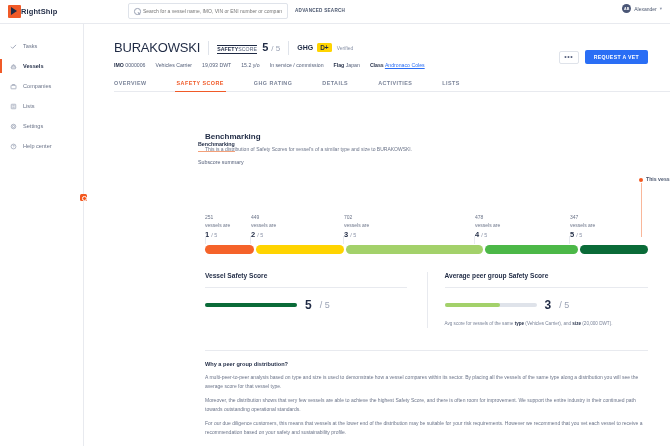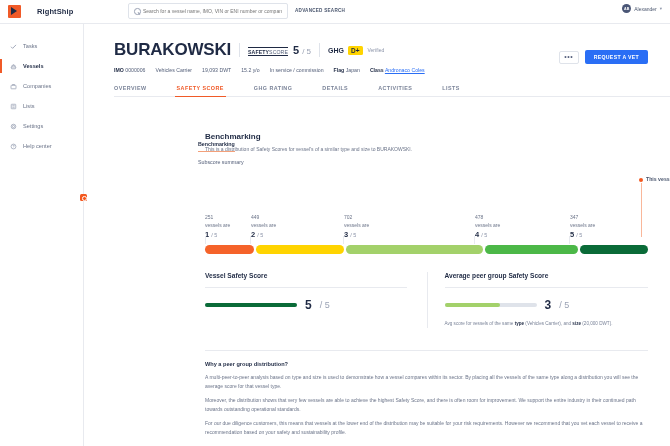--- a/index.html
+++ b/index.html
@@ -11,21 +11,21 @@
     overflow: hidden;
   }
   .app { position: relative; width: 670px; height: 446px; background:#fff; }
 
   
   .topbar {
     height: 24px; display: flex; align-items: center;
     border-bottom: 1px solid #e8eaef; background: #fff;
     padding: 0 8px; position: relative;
   }
-  .brand { display: flex; align-items: center; gap: 16px; width: 120px; }
+  .brand { display: flex; align-items: center; gap: 0; width: 120px; }
   .logo-mark {
     width: 13px; height: 13px; background:#f05a28;
     position: relative; border-radius:1px; overflow:hidden;
   }
   .logo-mark:after {
     content:""; position:absolute; left:3px; top:2px;
     border-left: 6px solid #1f2a44;
     border-top: 4.5px solid transparent;
     border-bottom: 4.5px solid transparent;
   }
@@ -85,21 +85,21 @@
   }
   .sidebar-handle:after{
     content:""; position:absolute; left:2.2px; top:2.2px; width:2.6px; height:2.6px;
     border:0.7px solid #fff; border-radius:50%;
   }
 
   
   .main { position:absolute; left:84px; top:24px; right:0; bottom:0; overflow:hidden; }
   .vhead { padding: 16px 22px 0 30px; }
   .vtitle-row { display:flex; align-items:center; gap:0; }
-  .vname { font-size:17px; font-weight:bold; color:#1f2a44; letter-spacing:-0.2px; }
+  .vname { font-size:13px; font-weight:normal; color:#1f2a44; letter-spacing:-0.2px; }
   .vsep { width:1px; height:14px; background:#dfe3ea; margin:0 8px; }
   .ss-badge { display:flex; align-items:baseline; gap:3px; }
   .ss-logo {
     font-size:5.2px; font-weight:bold; letter-spacing:.1px; color:#1f2a44;
     border-top:1px solid #1f2a44; border-bottom:1px solid #1f2a44; padding:0.5px 0;
   }
   .ss-logo .lite { font-weight:normal; color:#55607a; }
   .ss-val { font-size:11px; font-weight:bold; color:#1f2a44; margin-left:2px; }
   .ss-den { font-size:8px; color:#9aa2b4; }
   .ghg-lbl { font-size:7px; font-weight:bold; color:#1f2a44; }

